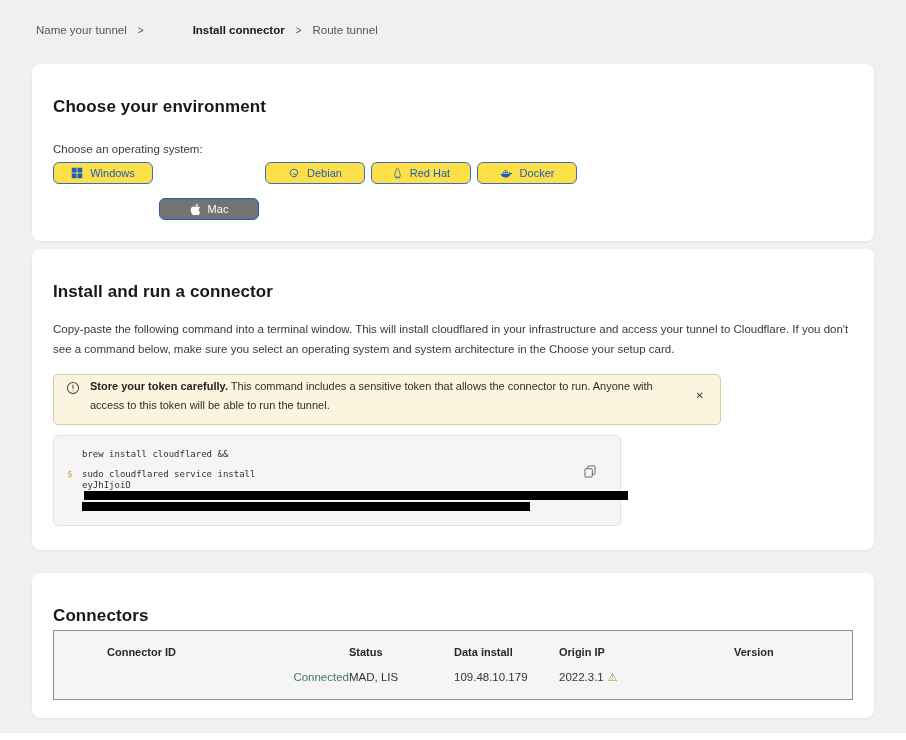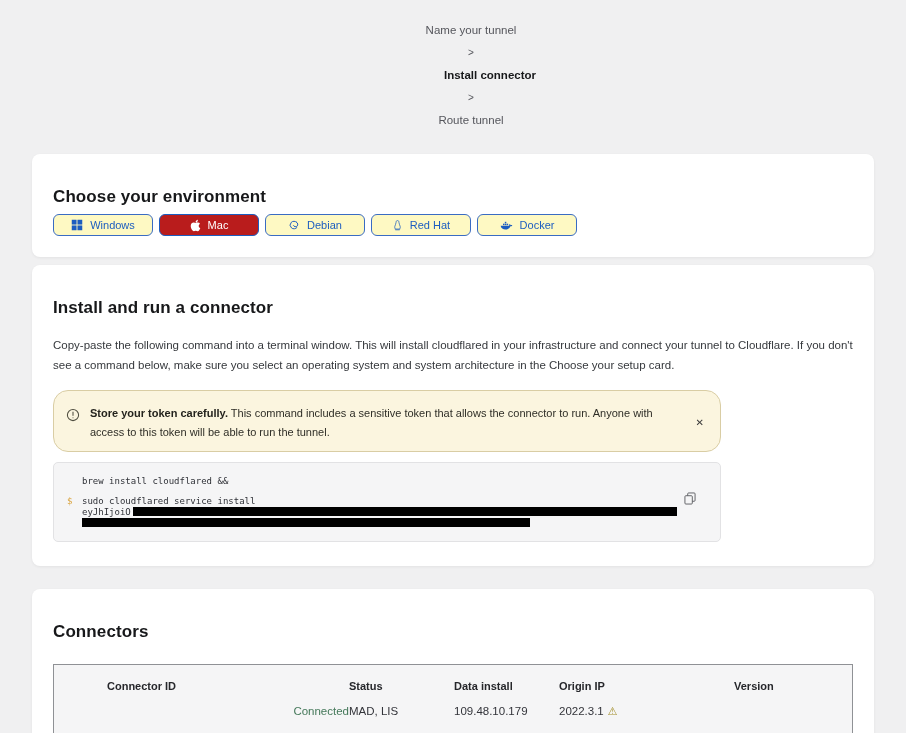--- a/index.html
+++ b/index.html
@@ -3,86 +3,86 @@
 <meta charset="utf-8">
 <style>
   html,body{margin:0;padding:0;}
   body{
     width:906px;height:740px;position:relative;overflow:hidden;
     background:#f0f0f1;
     font-family:"Liberation Sans",sans-serif;
     color:#36393d;
   }
   
-  .breadcrumb{padding:24px 0 0 36px;font-size:11.5px;color:#55565c;display:flex;align-items:center;gap:11px;flex-direction:column;}
+  .breadcrumb{padding:24px 0 0 36px;font-size:11.5px;color:#55565c;display:flex;align-items:center;gap:11px;}
   .crumb{color:#55565c;}
   .crumb.active{font-weight:bold;color:#17181a;padding-left:38px;}
   .crumb-sep{color:#55565c;font-size:10px;}
 
   .page{padding:0 32px;}
   .card{
     background:#ffffff;border-radius:8px;
     box-shadow:0 1px 3px rgba(0,0,0,0.06);
     padding:33px 21px 21px 21px;
   }
   .card h2{font-size:17px;color:#17181a;margin:0;font-weight:bold;letter-spacing:.1px;}
 
   
   .card-env{margin-top:28px;}
   .os-label{margin-top:26px;font-size:11.5px;color:#36393d;}
   .os-row{display:flex;gap:6px;margin-top:7px;}
   .os-btn{
     width:100px;height:22px;box-sizing:border-box;
     border:1px solid #3a6cc3;border-radius:6px;
-    background:#fef9c3;color:#1c5dc0;
+    background:#fde047;color:#1c5dc0;
     font-size:11px;font-family:inherit;
     display:flex;align-items:center;justify-content:center;gap:7px;
     cursor:pointer;padding:0;
   }
-  .os-btn.selected{background:#b91c1c;border-color:#1c5dc0;color:#ffffff;}
+  .os-btn.selected{background:#737373;border-color:#1c5dc0;color:#ffffff;margin-top:36px;}
   .os-btn svg{flex:0 0 auto;}
 
   
   .card-install{margin-top:8px;padding-bottom:24px;}
   .desc{margin:17px 0 0 0;font-size:11.5px;line-height:1.75;color:#36393d;max-width:802px;}
   .alert{
     margin-top:15px;width:668px;box-sizing:border-box;
-    background:#fbf5df;border:1px solid #d9cda4;border-radius:15px;
+    background:#fbf5df;border:1px solid #d9cda4;border-radius:5px;
     display:flex;align-items:flex-start;gap:10px;
-    padding:13px 12px 9px 12px;
+    padding:2px 12px 9px 12px;
   }
   .alert-icon{margin-top:4px;line-height:0;}
   .alert-text{flex:1;font-size:11px;line-height:1.7;color:#2f2e27;}
   .alert-title{font-weight:bold;color:#24231d;}
   .alert-close{
     background:none;border:none;cursor:pointer;align-self:center;
     font-size:10px;color:#3a3a3a;padding:2px 4px;font-family:inherit;
   }
   .codeblock{
-    margin-top:10px;width:668px;box-sizing:border-box;position:relative;
+    margin-top:10px;width:568px;box-sizing:border-box;position:relative;
     background:#f5f5f6;border:1px solid #e2e2e4;border-radius:5px;
     padding:13px 40px 12px 13px;
     font-family:"DejaVu Sans Mono",monospace;font-size:9px;line-height:11px;color:#2f3137;
   }
   .code-row{display:flex;}
   .code-gutter{width:15px;flex:0 0 15px;color:#d9a23b;}
   .code-row.second{margin-top:9px;}
   .bar{display:inline-block;height:9px;background:#000;vertical-align:-1px;}
   .bar1{width:544px;margin-left:2px;}
   .bar2{width:448px;}
   .copy-btn{
     position:absolute;top:27px;right:22px;background:none;border:none;cursor:pointer;padding:2px;line-height:0;
   }
 
   
   .card-connectors{margin-top:23px;padding-bottom:18px;}
   .conn-table{
-    margin-top:22px;box-sizing:border-box;
+    margin-top:4px;box-sizing:border-box;
     border:1px solid #8f9195;background:#f5f5f6;
-    padding:15px 10px 35px 53px;
+    padding:15px 10px 15px 53px;
     display:grid;grid-template-columns:242px 105px 105px 175px auto;
     row-gap:13px;align-items:center;
   }
   .th{font-size:11px;font-weight:bold;color:#26272b;}
   .td{font-size:11.5px;color:#33343a;}
   .td.status{color:#46795b;text-align:right;}
   .version-warning{color:#a4902f;font-size:11px;margin-left:4px;font-family:"DejaVu Sans",sans-serif;}
 
   
   .next-btn{
@@ -101,20 +101,21 @@
   <span class="crumb active">Install connector</span>
   <span class="crumb-sep">&gt;</span>
   <span class="crumb">Route tunnel</span>
 </nav>
 
 <div class="page">
 
   
   <section class="card card-env">
     <h2>Choose your environment</h2>
+    <div class="os-label">Choose an operating system:</div>
     <div class="os-row">
 
       <button class="os-btn">
         <span>
           <svg width="12" height="12" viewBox="0 0 16 16" fill="currentColor" style="display:block">
             <rect x="1" y="1" width="6.4" height="6.4"></rect>
               <rect x="8.6" y="1" width="6.4" height="6.4"></rect>
             <rect x="1" y="8.6" width="6.4" height="6.4"></rect>
               <rect x="8.6" y="8.6" width="6.4" height="6.4"></rect>
           </svg>
@@ -163,21 +164,21 @@
         </span>
         <span>Docker</span>
       </button>
 
     </div>
   </section>
 
   
   <section class="card card-install">
     <h2>Install and run a connector</h2>
-    <p class="desc">Copy-paste the following command into a terminal window. This will install cloudflared in your infrastructure and connect your tunnel to Cloudflare. If you don't see a command below, make sure you select an operating system and system architecture in the Choose your setup card.</p>
+    <p class="desc">Copy-paste the following command into a terminal window. This will install cloudflared in your infrastructure and access your tunnel to Cloudflare. If you don't see a command below, make sure you select an operating system and system architecture in the Choose your setup card.</p>
 
     <div class="alert">
       <span class="alert-icon">
         <svg width="14" height="14" viewBox="0 0 16 16" fill="none" stroke="#4f4d3f" stroke-width="1.2">
           <circle cx="8" cy="8" r="6.4"></circle>
           <line x1="8" y1="4.4" x2="8" y2="8.8"></line>
           <circle cx="8" cy="11.2" r="0.6" fill="#4f4d3f" stroke="none"></circle>
         </svg>
       </span>
       <span class="alert-text">

